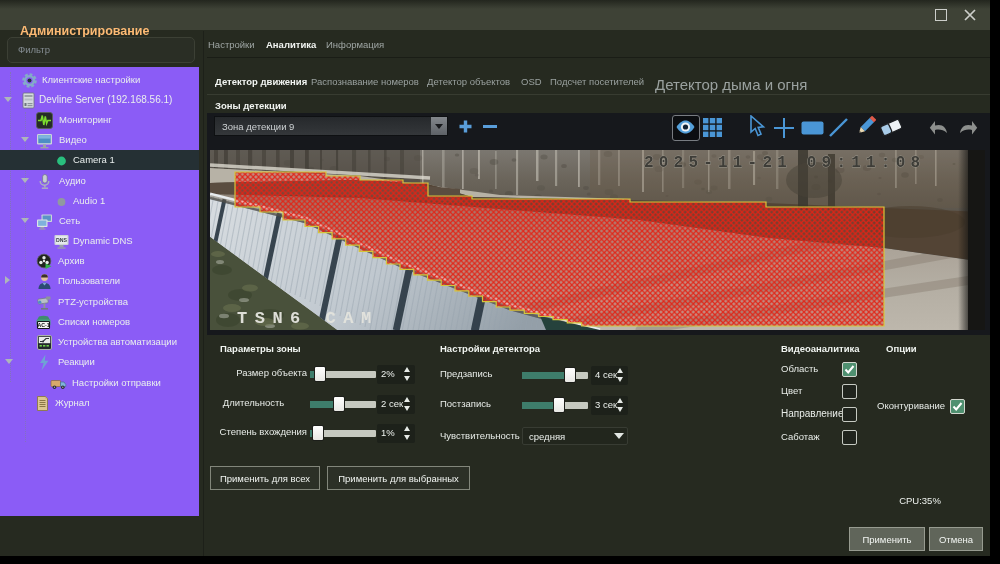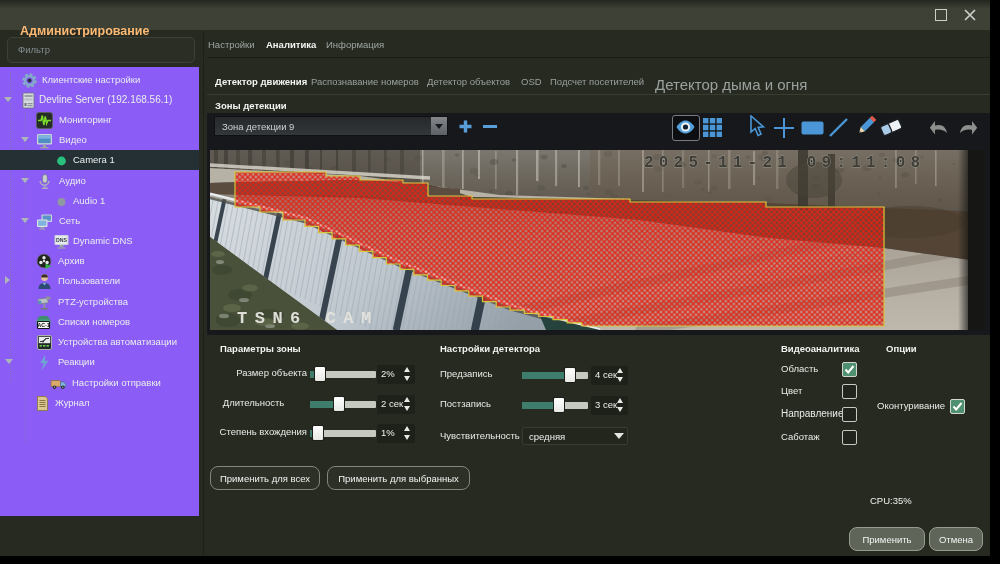--- a/index.html
+++ b/index.html
@@ -1,16 +1,16 @@
 <!DOCTYPE html>
 <html><head><meta charset="utf-8"><style>
 * { margin:0; padding:0; box-sizing:content-box; }
 body { width:1000px; height:564px; background:#000; font-family:"Liberation Sans",sans-serif; overflow:hidden; position:relative; }
 .hdr { position:absolute; font-size:9.5px; font-weight:bold; color:#f0f4f0; white-space:nowrap; }
-.btn { position:absolute; font-size:9.5px; color:#f2f5f2; text-align:center; border-radius:8px; box-sizing:border-box; }
+.btn { position:absolute; font-size:9.5px; color:#f2f5f2; text-align:center; border-radius:0; box-sizing:border-box; }
 </style></head><body>
 <div style="position:absolute;left:0;top:0;width:990px;height:556px;background:#262a20;overflow:hidden">
 
 <div style="position:absolute;left:0;top:0;width:990px;height:30px;background:linear-gradient(#23261e,#3e4236 30%,#3e4236)"></div>
 <div style="position:absolute;left:20px;top:24px;font-size:12.5px;font-weight:bold;color:#fdba74">Администрирование</div>
 <div style="position:absolute;left:935px;top:9px;width:12px;height:12px;border:1.6px solid #ccceca;box-sizing:border-box"></div>
 <svg style="position:absolute;left:963px;top:8px" width="14" height="14" viewBox="0 0 14 14">
       <path d="M2,2 L12,12 M12,2 L2,12" stroke="#ccceca" stroke-width="1.7"></path>
     </svg>
 
@@ -600,18 +600,18 @@
 <div style="position:absolute;left:842px;top:430px;width:15px;height:15px;background:#20241d;border:1.5px solid #c6cac2;border-radius:2px;box-sizing:border-box"></div>
 <div style="position:absolute;left:793px;top:400px;width:152px;text-align:right;font-size:9.5px;color:#e8ece8">Оконтуривание</div>
 <div style="position:absolute;left:950px;top:399px;width:15px;height:15px;background:#4f9070;border:1.5px solid #d3d7cf;border-radius:2px;box-sizing:border-box"></div>
 <svg style="position:absolute;left:952px;top:401px" width="11" height="11" viewBox="0 0 11 11">
       <path d="M1.5,5.5 L4.2,8.5 L9.5,2" stroke="#fff" stroke-width="2" fill="none"></path>
     </svg>
 
 <div class="btn" style="left:210px;top:466px;width:110px;height:24px;line-height:23px;background:#2c3027;border:1px solid #82867b">Применить для всех</div>
 <div class="btn" style="left:327px;top:466px;width:143px;height:24px;line-height:23px;background:#2c3027;border:1px solid #82867b">Применить для выбранных</div>
 
-<div style="position:absolute;left:870px;top:495px;width:100px;text-align:left;font-size:9.5px;color:#eef2ee">CPU:35%</div>
+<div style="position:absolute;left:870px;top:495px;width:100px;text-align:center;font-size:9.5px;color:#eef2ee">CPU:35%</div>
 
 <div class="btn" style="left:737px;top:556px;width:108px;height:24px;line-height:23px;background:#3e7c5e;border:1px solid #669e82">Сохранить и выйти</div>
 <div class="btn" style="left:849px;top:527px;width:76px;height:24px;line-height:23px;background:#60655a;border:1px solid #979b90">Применить</div>
 <div class="btn" style="left:929px;top:527px;width:54px;height:24px;line-height:23px;background:#60655a;border:1px solid #979b90">Отмена</div>
 
 </div>
 </body></html>

